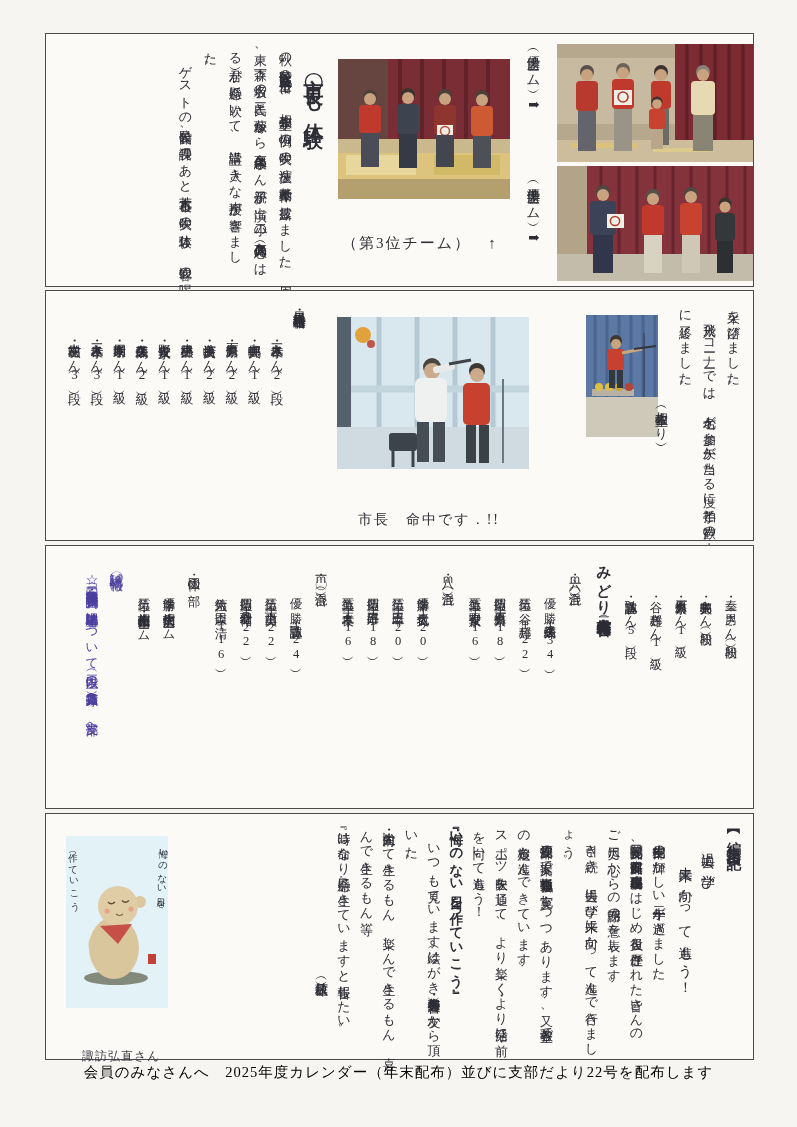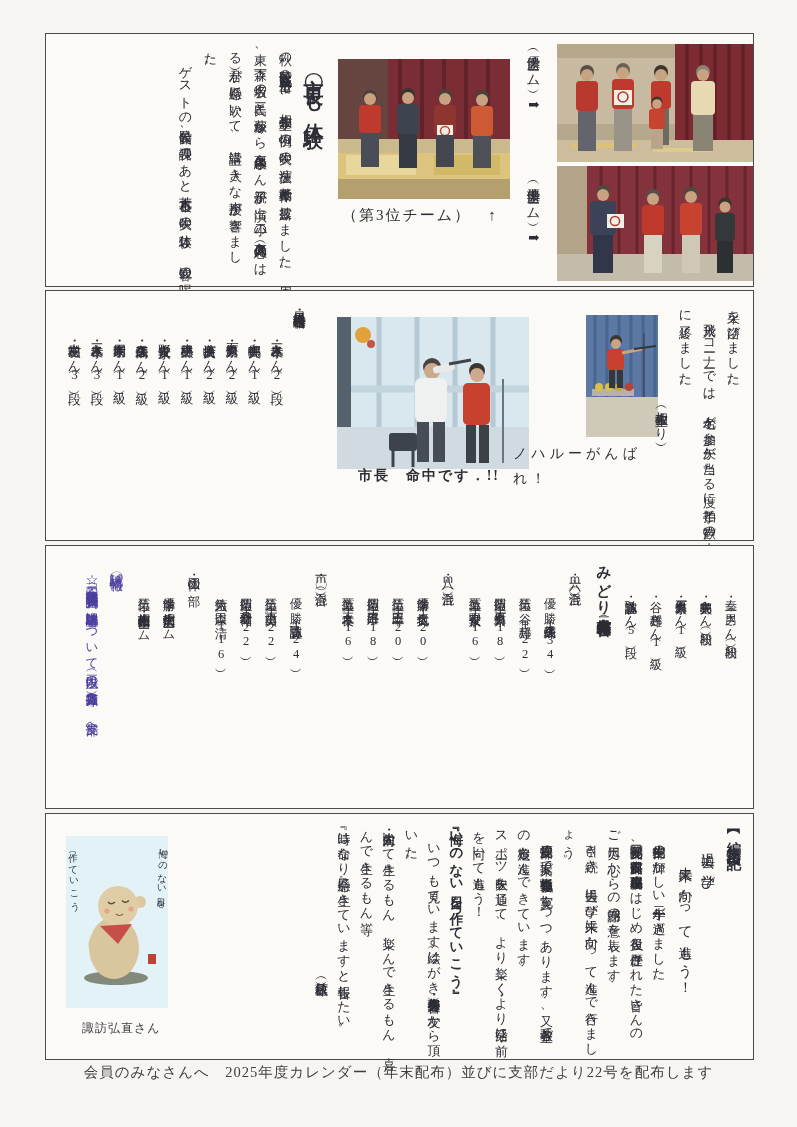--- a/index.html
+++ b/index.html
@@ -18,41 +18,41 @@
   .box1{top:33px;height:254px;}
   .box2{top:290px;height:251px;}
   .box3{top:545px;height:264px;}
   .box4{top:813px;height:247px;}
   .vtext{writing-mode:vertical-rl;text-orientation:upright;}
   .para{margin:0;}
   .ind1{text-indent:1em;}
   figure{margin:0;}
   .photo{position:absolute;overflow:hidden;background:#d8d2c6;}
   .photo svg{display:block;width:100%;height:100%;}
-  .cap{position:absolute;white-space:nowrap;}
+  .cap{position:absolute;white-space:nowrap;margin-top:28px;}
 
   
   .t1-body{position:absolute;left:10px;top:9px;width:242px;height:236px;
     font-size:13px;line-height:25px;letter-spacing:1px;}
   .t1-title{position:absolute;left:250px;top:22px;height:220px;margin:0;
     font-size:20px;font-weight:600;letter-spacing:7px;line-height:36px;}
   .t1-photo3{left:292px;top:25px;width:172px;height:140px;}
   .t1-cap3{left:296px;top:172px;font-size:15px;letter-spacing:2px;}
   .t1-label{position:absolute;font-size:13.5px;line-height:30px;letter-spacing:1px;}
   .t1-label.la{left:472px;top:10px;height:138px;}
   .t1-label.lb{left:472px;top:142px;height:140px;}
   .t1-photoA{left:511px;top:10px;width:196px;height:118px;}
   .t1-photoB{left:511px;top:132px;width:196px;height:115px;}
 
   
   .t2-names{position:absolute;left:12px;top:10px;width:252px;height:232px;
     font-size:13px;line-height:22.5px;letter-spacing:.5px;}
   .k-name{padding-inline-start:32px;}
   .t2-photo-mayor{left:291px;top:26px;width:192px;height:152px;}
-  .t2-cap-mayor{left:312px;top:176px;font-size:14px;letter-spacing:2px;font-weight:bold;}
+  .t2-cap-mayor{left:312px;top:192px;font-size:14px;letter-spacing:2px;}
   .t2-photo-noharu{left:540px;top:24px;width:72px;height:122px;}
   .t2-cap-noharu{position:absolute;left:467px;top:150px;width:140px;
     font-size:14px;line-height:25px;letter-spacing:4px;}
   .t2-right{position:absolute;right:8px;top:10px;width:122px;height:232px;
     font-size:13px;line-height:24px;letter-spacing:.5px;}
   .attrib{padding-inline-start:100px;}
 
   
   .t3-flow{position:absolute;left:10px;right:10px;top:8px;bottom:8px;
     font-size:12.5px;line-height:25px;letter-spacing:.5px;}
@@ -78,21 +78,21 @@
   .e-quote{font-weight:700;font-size:13.5px;}
   .e-sig{padding-inline-start:150px;}
   .t4-postcard{left:20px;top:22px;width:102px;height:172px;}
   .pc-text{position:absolute;writing-mode:vertical-rl;text-orientation:upright;
     font-size:9.5px;line-height:11px;color:#2f3340;letter-spacing:1px;}
   .pc-r{right:3px;top:6px;height:160px;transform:rotate(3deg);}
   .pc-l{left:4px;top:10px;height:150px;transform:rotate(-3deg);}
   .t4-pc-cap{left:36px;top:206px;font-size:12px;letter-spacing:1px;color:#3a3a42;}
 
   .footer{position:absolute;left:0;top:1063px;width:100%;text-align:center;
-    font-size:14.5px;letter-spacing:1px;color:#404040;}
+    font-size:14.5px;letter-spacing:1px;color:#000000;}
 </style>
 </head>
 <body>
 
 <section class="box box1">
   <div class="vtext t1-body">
     <p class="para">秋の公民館文化展（一〇月十三日）で、相生教室が恒例の吹矢の演技を基本動作で披露しました。周東、森下。名坂の三氏と藪塚から高久保綾子さん親子が出演。小二の高久保乃悠（のはる）君が懸命に吹いて、講堂に大きな声援が響きました。</p>
     <p class="para ind1">ゲストの公民館長、課長のあと荒木市長も吹矢の体験し、観客の喝</p>
   </div>
   <h2 class="vtext t1-title">〇市長も体験</h2>
@@ -295,21 +295,20 @@
       <circle cx="43" cy="72" r="4" fill="#b84335"></circle>
       <circle cx="30" cy="26" r="6" fill="#3e3832"></circle>
         <circle cx="30" cy="29" r="5" fill="#c9a57e"></circle>
       <rect x="21" y="34" width="17" height="21" rx="3" fill="#c8402f"></rect>
       <line x1="36" y1="38" x2="56" y2="34" stroke="#c9a57e" stroke-width="3"></line>
       <line x1="48" y1="34" x2="70" y2="31" stroke="#32363c" stroke-width="2"></line>
       <rect x="23" y="55" width="6" height="18" fill="#33383f"></rect>
       <rect x="31" y="55" width="6" height="18" fill="#33383f"></rect>
     </svg>
   </figure>
-  <div class="t2-cap-noharu">ノハルーがんばれ！</div>
 
   <div class="vtext t2-right">
     <p class="para">采を浴びました。</p>
     <p class="para ind1">飛入りコーナーでは、七名が参加、矢が当たる度に拍手と歓声の内に終了しました。</p>
     <div class="attrib">（相生教室より）</div>
   </div>
 </section>
 
 <section class="box box3">
   <div class="vtext t3-flow">

